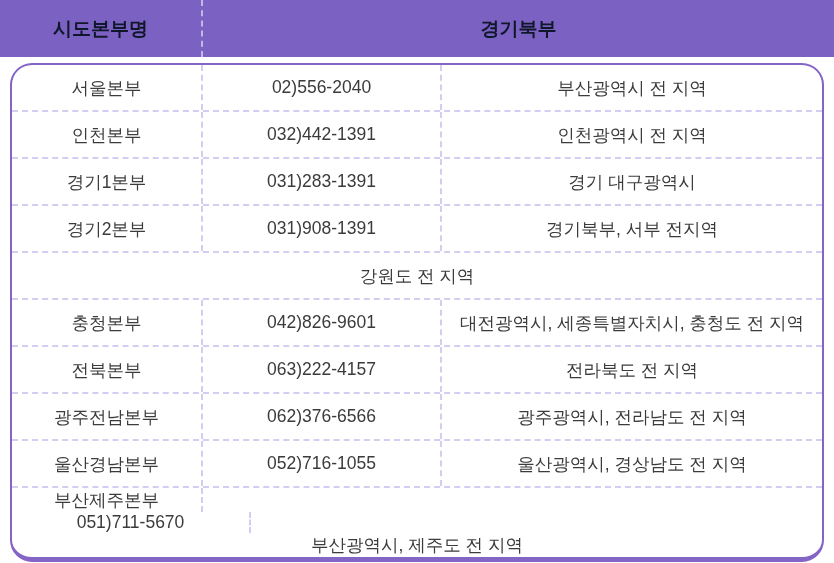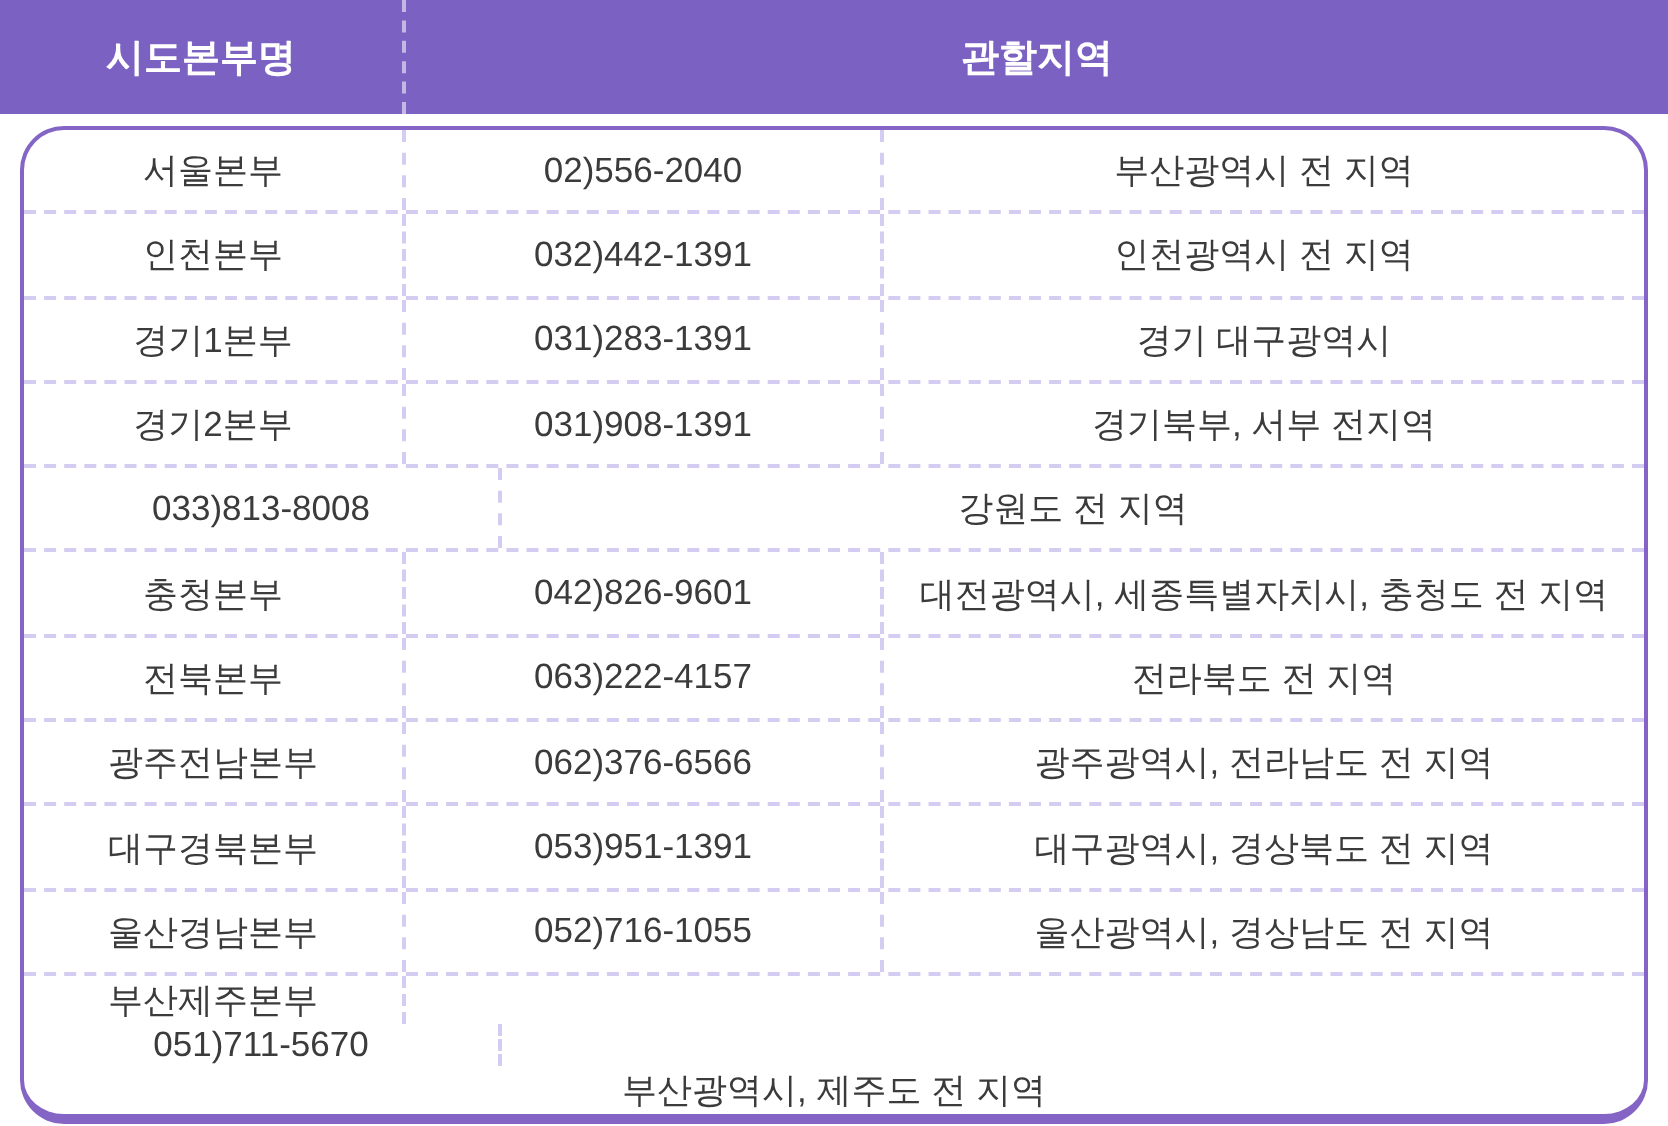--- a/index.html
+++ b/index.html
@@ -15,21 +15,21 @@
   
   .header-row {
     display: flex;
     height: 57px;
     background: #7B61C1;
   }
   .header-cell {
     display: flex;
     align-items: center;
     justify-content: center;
-    color: #ffffff;
+    color: #0f172a;
     font-size: 19px;
     font-weight: bold;
     box-sizing: border-box;
   }
   .header-cell.h1 { width: 203px; border-right: 2px dashed rgba(255,255,255,0.55); }
   .header-cell.h2 { width: 239px; border-right: 2px dashed rgba(255,255,255,0.55); }
   .header-cell.h3 { flex: 1; }
 
   
   .table-card {
@@ -65,21 +65,21 @@
   .cell.c2 { width: 239px; border-right: 2px dashed #D5CCF1; }
   .cell.c3 { flex: 1; }
 </style>
 </head>
 <body>
 
 <div class="canvas">
 
   <div class="header-row">
     <div class="header-cell h1">시도본부명</div>
-    <div class="header-cell h3">관할지역</div>
+    <div class="header-cell h3">경기북부</div>
   </div>
 
   <div class="table-card">
     <div id="rows-container" style="display:flex; flex-direction:column; flex:1;">
   <div class="table-row">
     <div class="cell c1">서울본부</div>
     <div class="cell c2">02)556-2040</div>
     <div class="cell c3">부산광역시 전 지역</div>
   </div>
 
@@ -95,21 +95,20 @@
     <div class="cell c3">경기 대구광역시</div>
   </div>
 
   <div class="table-row">
     <div class="cell c1">경기2본부</div>
     <div class="cell c2">031)908-1391</div>
     <div class="cell c3">경기북부, 서부 전지역</div>
   </div>
 
   <div class="table-row">
-    <div class="cell c2">033)813-8008</div>
     <div class="cell c3">강원도 전 지역</div>
   </div>
 
   <div class="table-row">
     <div class="cell c1">충청본부</div>
     <div class="cell c2">042)826-9601</div>
     <div class="cell c3">대전광역시, 세종특별자치시, 충청도 전 지역</div>
   </div>
 
   <div class="table-row">
@@ -117,25 +116,20 @@
     <div class="cell c2">063)222-4157</div>
     <div class="cell c3">전라북도 전 지역</div>
   </div>
 
   <div class="table-row">
     <div class="cell c1">광주전남본부</div>
     <div class="cell c2">062)376-6566</div>
     <div class="cell c3">광주광역시, 전라남도 전 지역</div>
   </div>
 
-  <div class="table-row">
-    <div class="cell c1">대구경북본부</div>
-    <div class="cell c2">053)951-1391</div>
-    <div class="cell c3">대구광역시, 경상북도 전 지역</div>
-  </div>
 
   <div class="table-row">
     <div class="cell c1">울산경남본부</div>
     <div class="cell c2">052)716-1055</div>
     <div class="cell c3">울산광역시, 경상남도 전 지역</div>
   </div>
 
   <div class="table-row">
     <div class="cell c1">부산제주본부</div>
     <div class="cell c2">051)711-5670</div>

